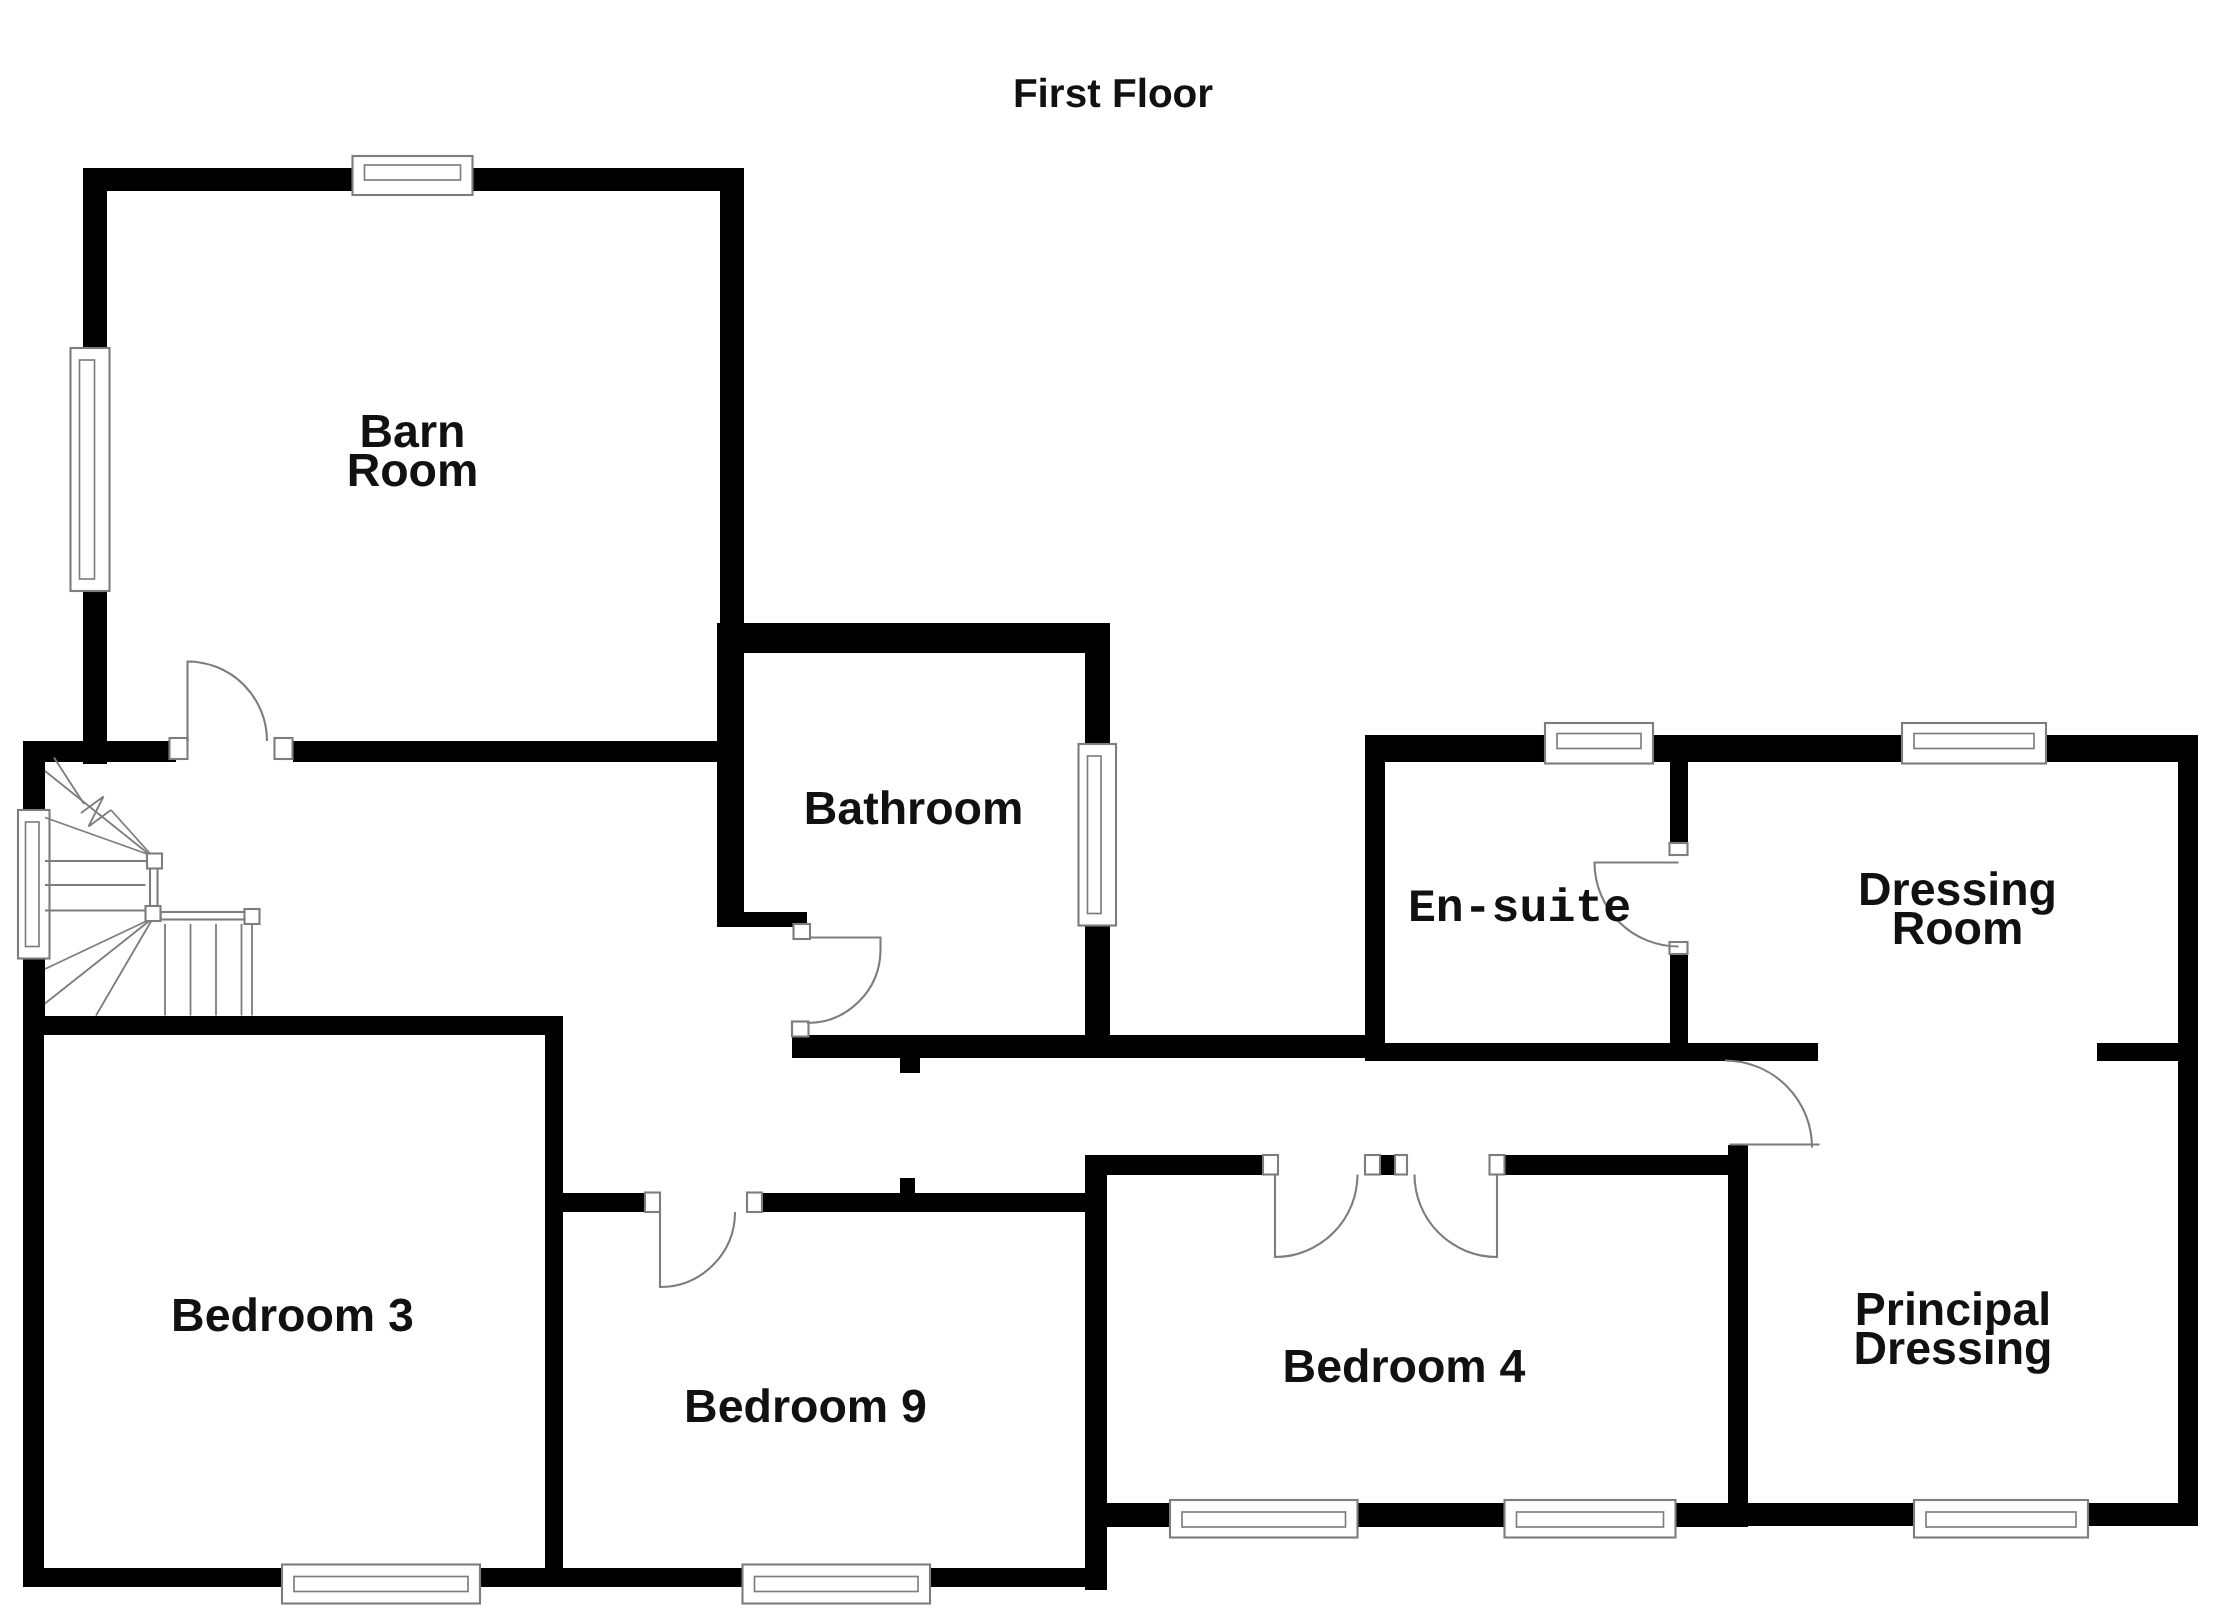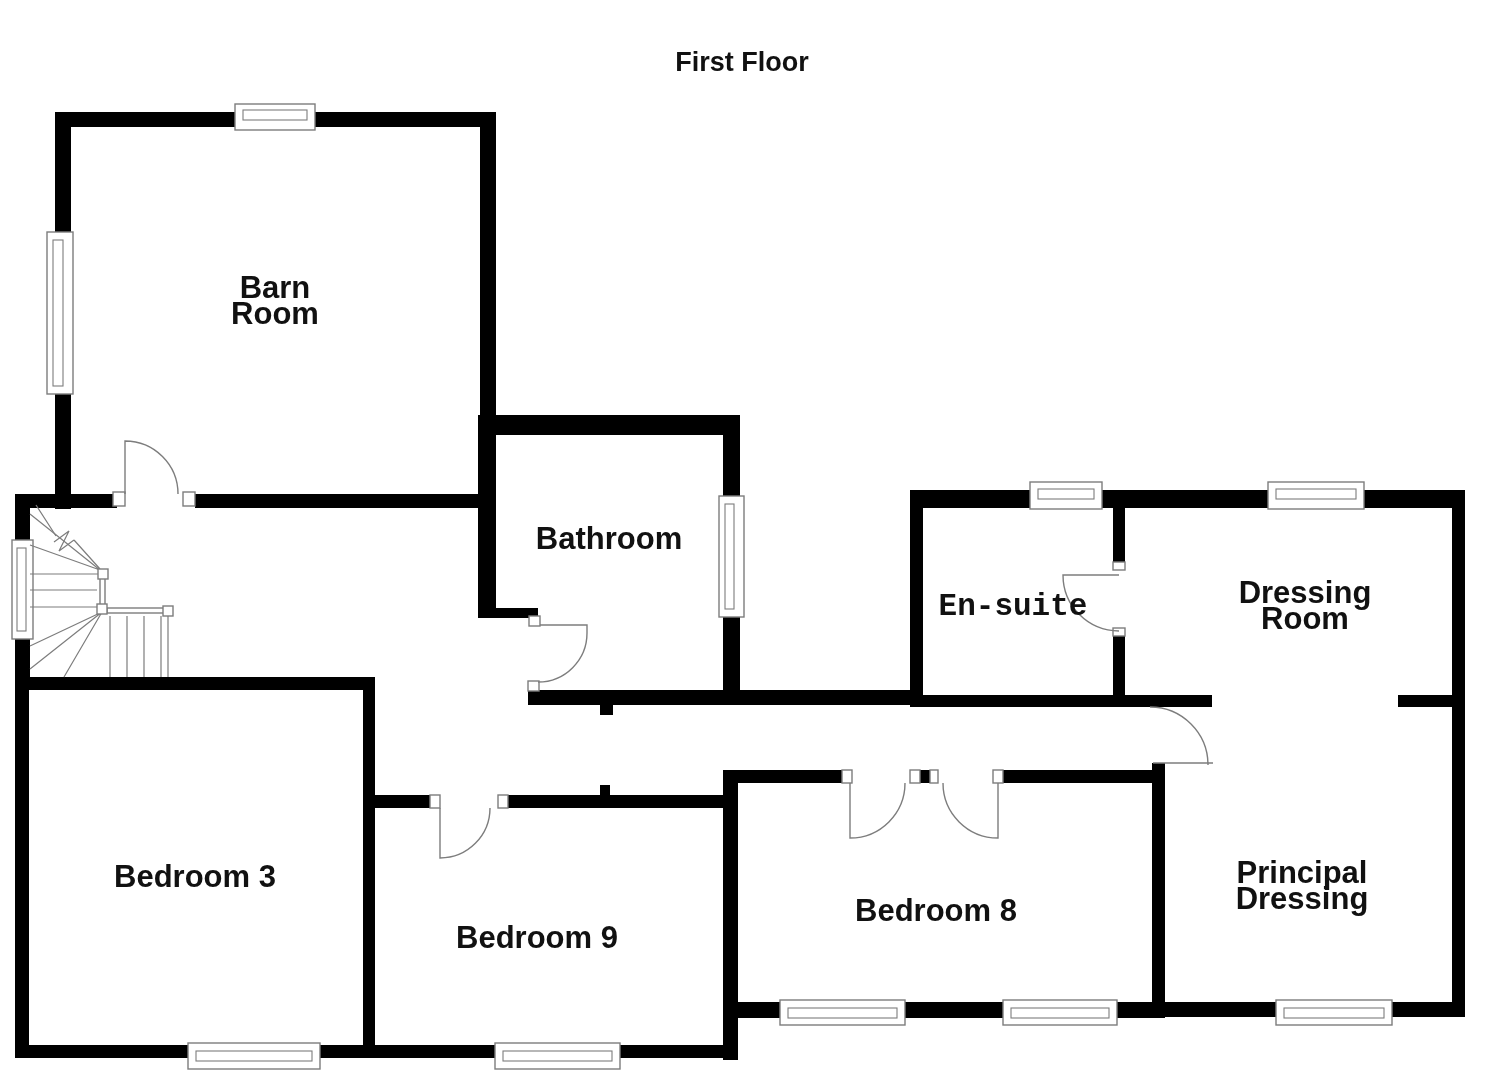--- a/index.html
+++ b/index.html
@@ -206,21 +206,21 @@
 
   <div class="label" style="left:195px; top:877px;">
     <div>Bedroom 3</div>
   </div>
 
   <div class="label" style="left:537px; top:938px;">
     <div>Bedroom 9</div>
   </div>
 
   <div class="label" style="left:936px; top:911px;">
-    <div>Bedroom 8</div>
+    <div>Bedroom 4</div>
   </div>
 
   <div class="label" style="left:1302px; top:869px;margin-top:17px;">
     <div>Principal</div>
     <div>Dressing</div>
   </div>
 
 </div>
 
 </body></html>

